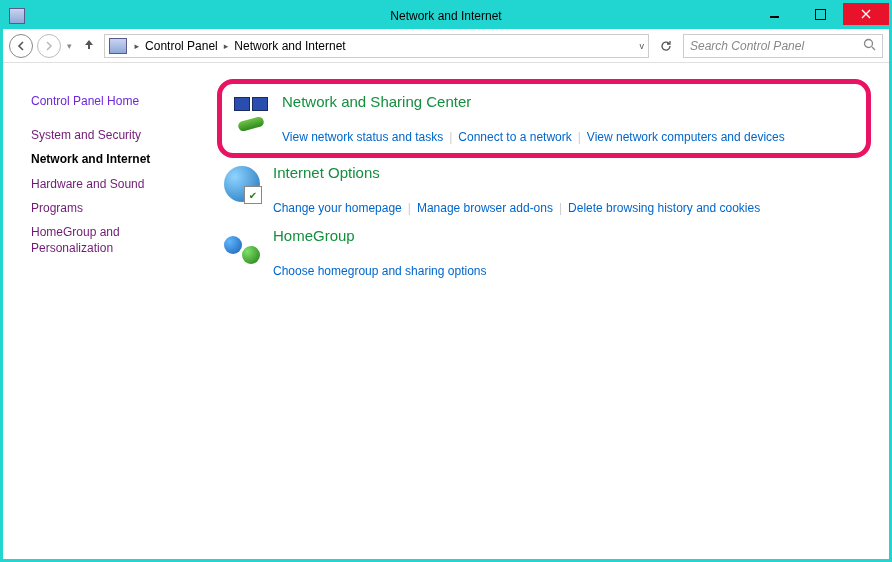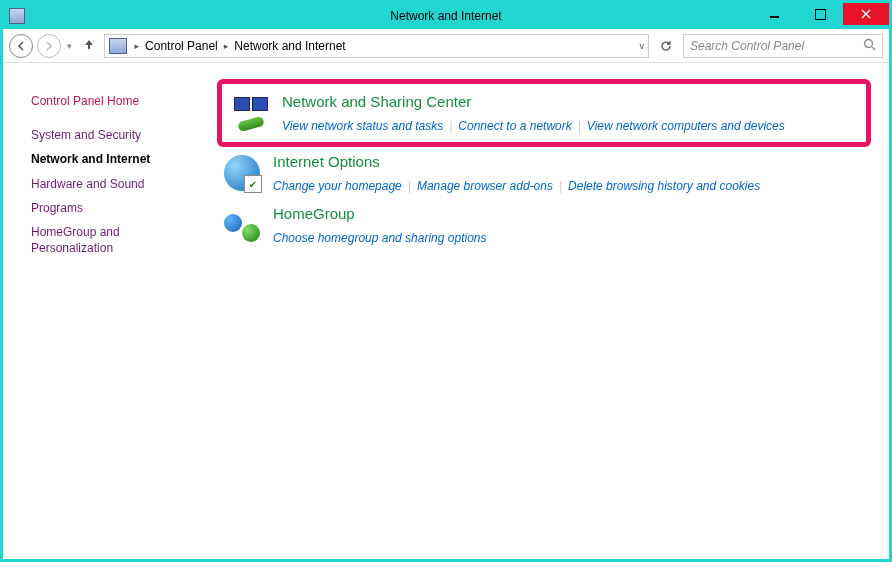--- a/index.html
+++ b/index.html
@@ -59,32 +59,32 @@
   .searchbox input::placeholder { color:#888; font-style:italic;}
   .search-icon { position:absolute; right:6px; color:#888;}
   .search-icon svg { width:13px; height:13px;}
   
   .body { flex:1; display:flex; overflow:hidden;}
   .sidebar {
     width:206px; padding:26px 10px 10px 28px;
     font-size:12px;
   }
   .sidebar a { display:block; color:#701a75; text-decoration:none; padding:4px 0; line-height:1.35;}
-  .sidebar a.home { color:#be185d; margin-bottom:10px;}
+  .sidebar a.home { color:#6d28d9; margin-bottom:10px;}
   .sidebar a.current { color:#000; font-weight:600;}
   .main { flex:1; padding:16px 18px 10px 8px;}
   .highlight {
-    border:5px solid #e91363; border-radius:6px;
+    border:5px solid #e91363; border-radius:16px;
     padding:3px 10px 3px 4px;
   }
   .category { display:flex; gap:10px; padding:6px 4px;}
   .cat-icon { width:42px; height:40px; flex-shrink:0; display:flex; align-items:center; justify-content:center;}
   .cat-body {}
   .cat-title { color:#138f3d; font-size:15px; text-decoration:none;}
-  .cat-links { margin-top:8px; font-size:12px; color:#0066cc;font-style:italic;}
+  .cat-links { margin-top:19px; font-size:12px; color:#0066cc;}
   .cat-links a { color:#0066cc; text-decoration:none;}
   .cat-links .divider { color:#ccc; padding:0 6px;}
   
   .icon-nsc { position:relative; width:38px; height:36px;}
   .icon-nsc::before { content:""; position:absolute; left:2px; top:2px; width:14px; height:12px; background:#2a4db0; border:1px solid #1a2a60;}
   .icon-nsc::after { content:""; position:absolute; right:2px; top:2px; width:14px; height:12px; background:#2a4db0; border:1px solid #1a2a60;}
   .icon-nsc span { position:absolute; left:6px; bottom:2px; width:26px; height:10px; background:linear-gradient(#6fc24a,#2e8a1a); border-radius:5px; transform:rotate(-15deg);}
   .icon-home { width:36px; height:34px; position:relative;}
   .icon-home::before { content:""; position:absolute; left:0; top:6px; width:18px; height:18px; border-radius:50%; background:radial-gradient(circle at 30% 30%,#5fb6ff,#1a5fb0);}
   .icon-home::after { content:""; position:absolute; right:0; bottom:0; width:18px; height:18px; border-radius:50%; background:radial-gradient(circle at 30% 30%,#7fe26a,#1e7a12);}

